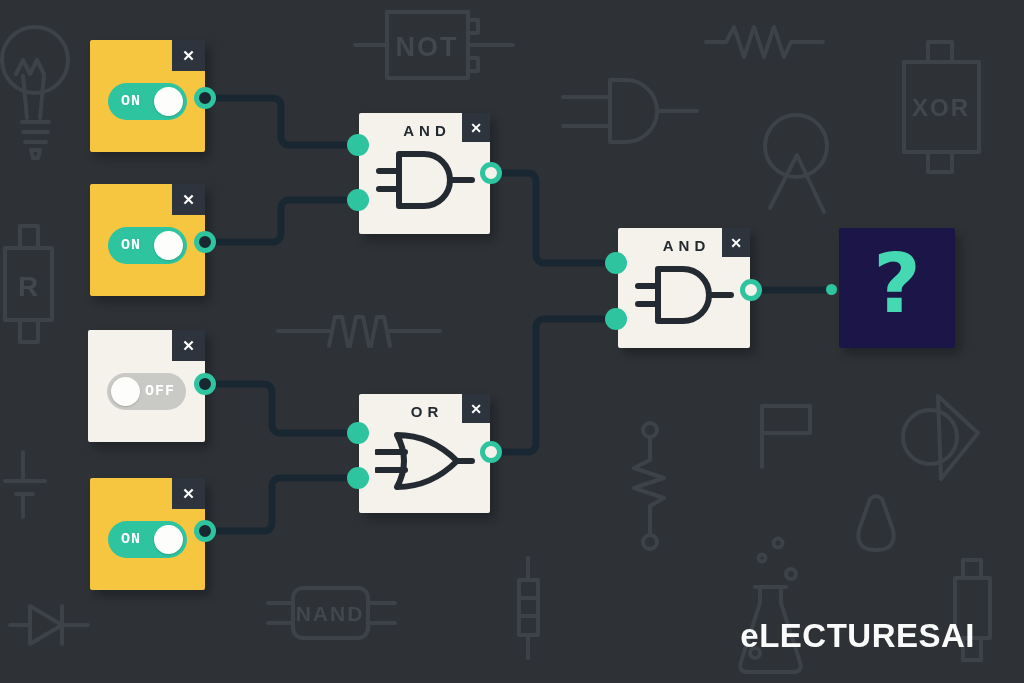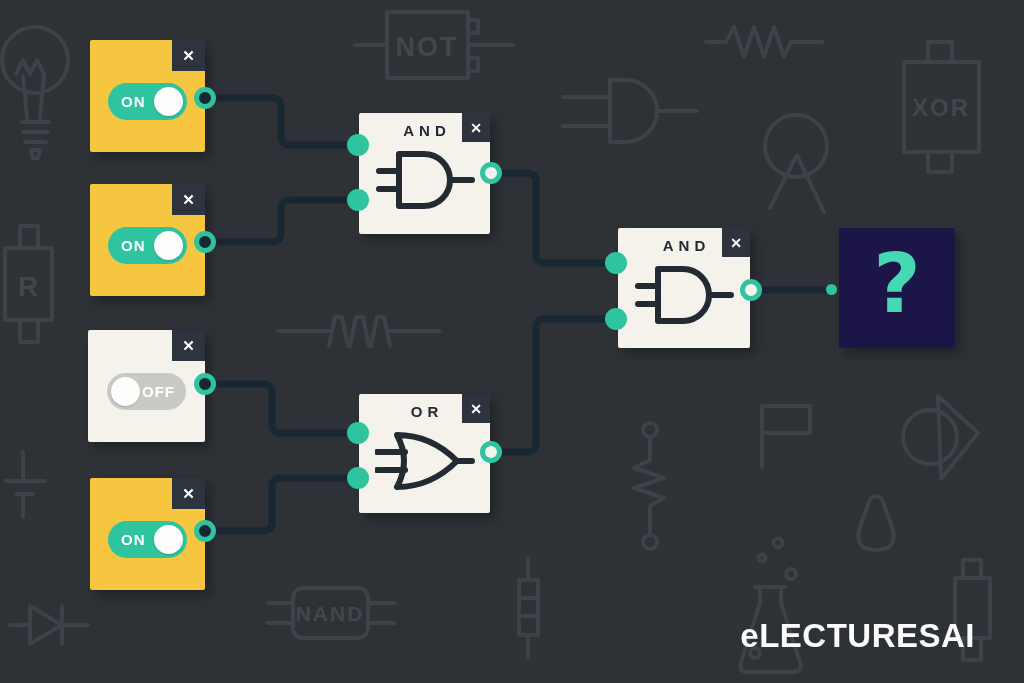--- a/index.html
+++ b/index.html
@@ -30,21 +30,21 @@
     color:#fff;font-size:15px;font-weight:700;cursor:pointer;
   }
   .tab.small{width:28px;height:29px;font-size:14px;}
   .input-card{display:flex;align-items:center;justify-content:center;}
   .toggle{
     position:relative;width:79px;height:37px;border-radius:19px;margin-top:10px;
     display:flex;align-items:center;
   }
   .toggle.on{background:#2fc4a0;}
   .toggle.off{background:#c9c9c6;text-align:right;}
-  .toggle .tlabel{color:#fff;font-size:15px;font-weight:700;letter-spacing:1px;}
+  .toggle .tlabel{color:#fff;font-size:15px;font-weight:700;letter-spacing:1px;font-family:Liberation Mono, monospace;}
   .toggle.on .tlabel{margin-left:13px;}
   .toggle.off .tlabel{position:absolute;right:11px;}
   .knob{
     position:absolute;width:29px;height:29px;border-radius:50%;background:#fdfdfc;top:4px;
     box-shadow:0 1px 2px rgba(0,0,0,.18);
   }
   .toggle.on .knob{right:4px;}
   .toggle.off .knob{left:4px;}
   .gate-card{background:#f5f2ec;display:flex;flex-direction:column;align-items:center;}
   .gate-label{

